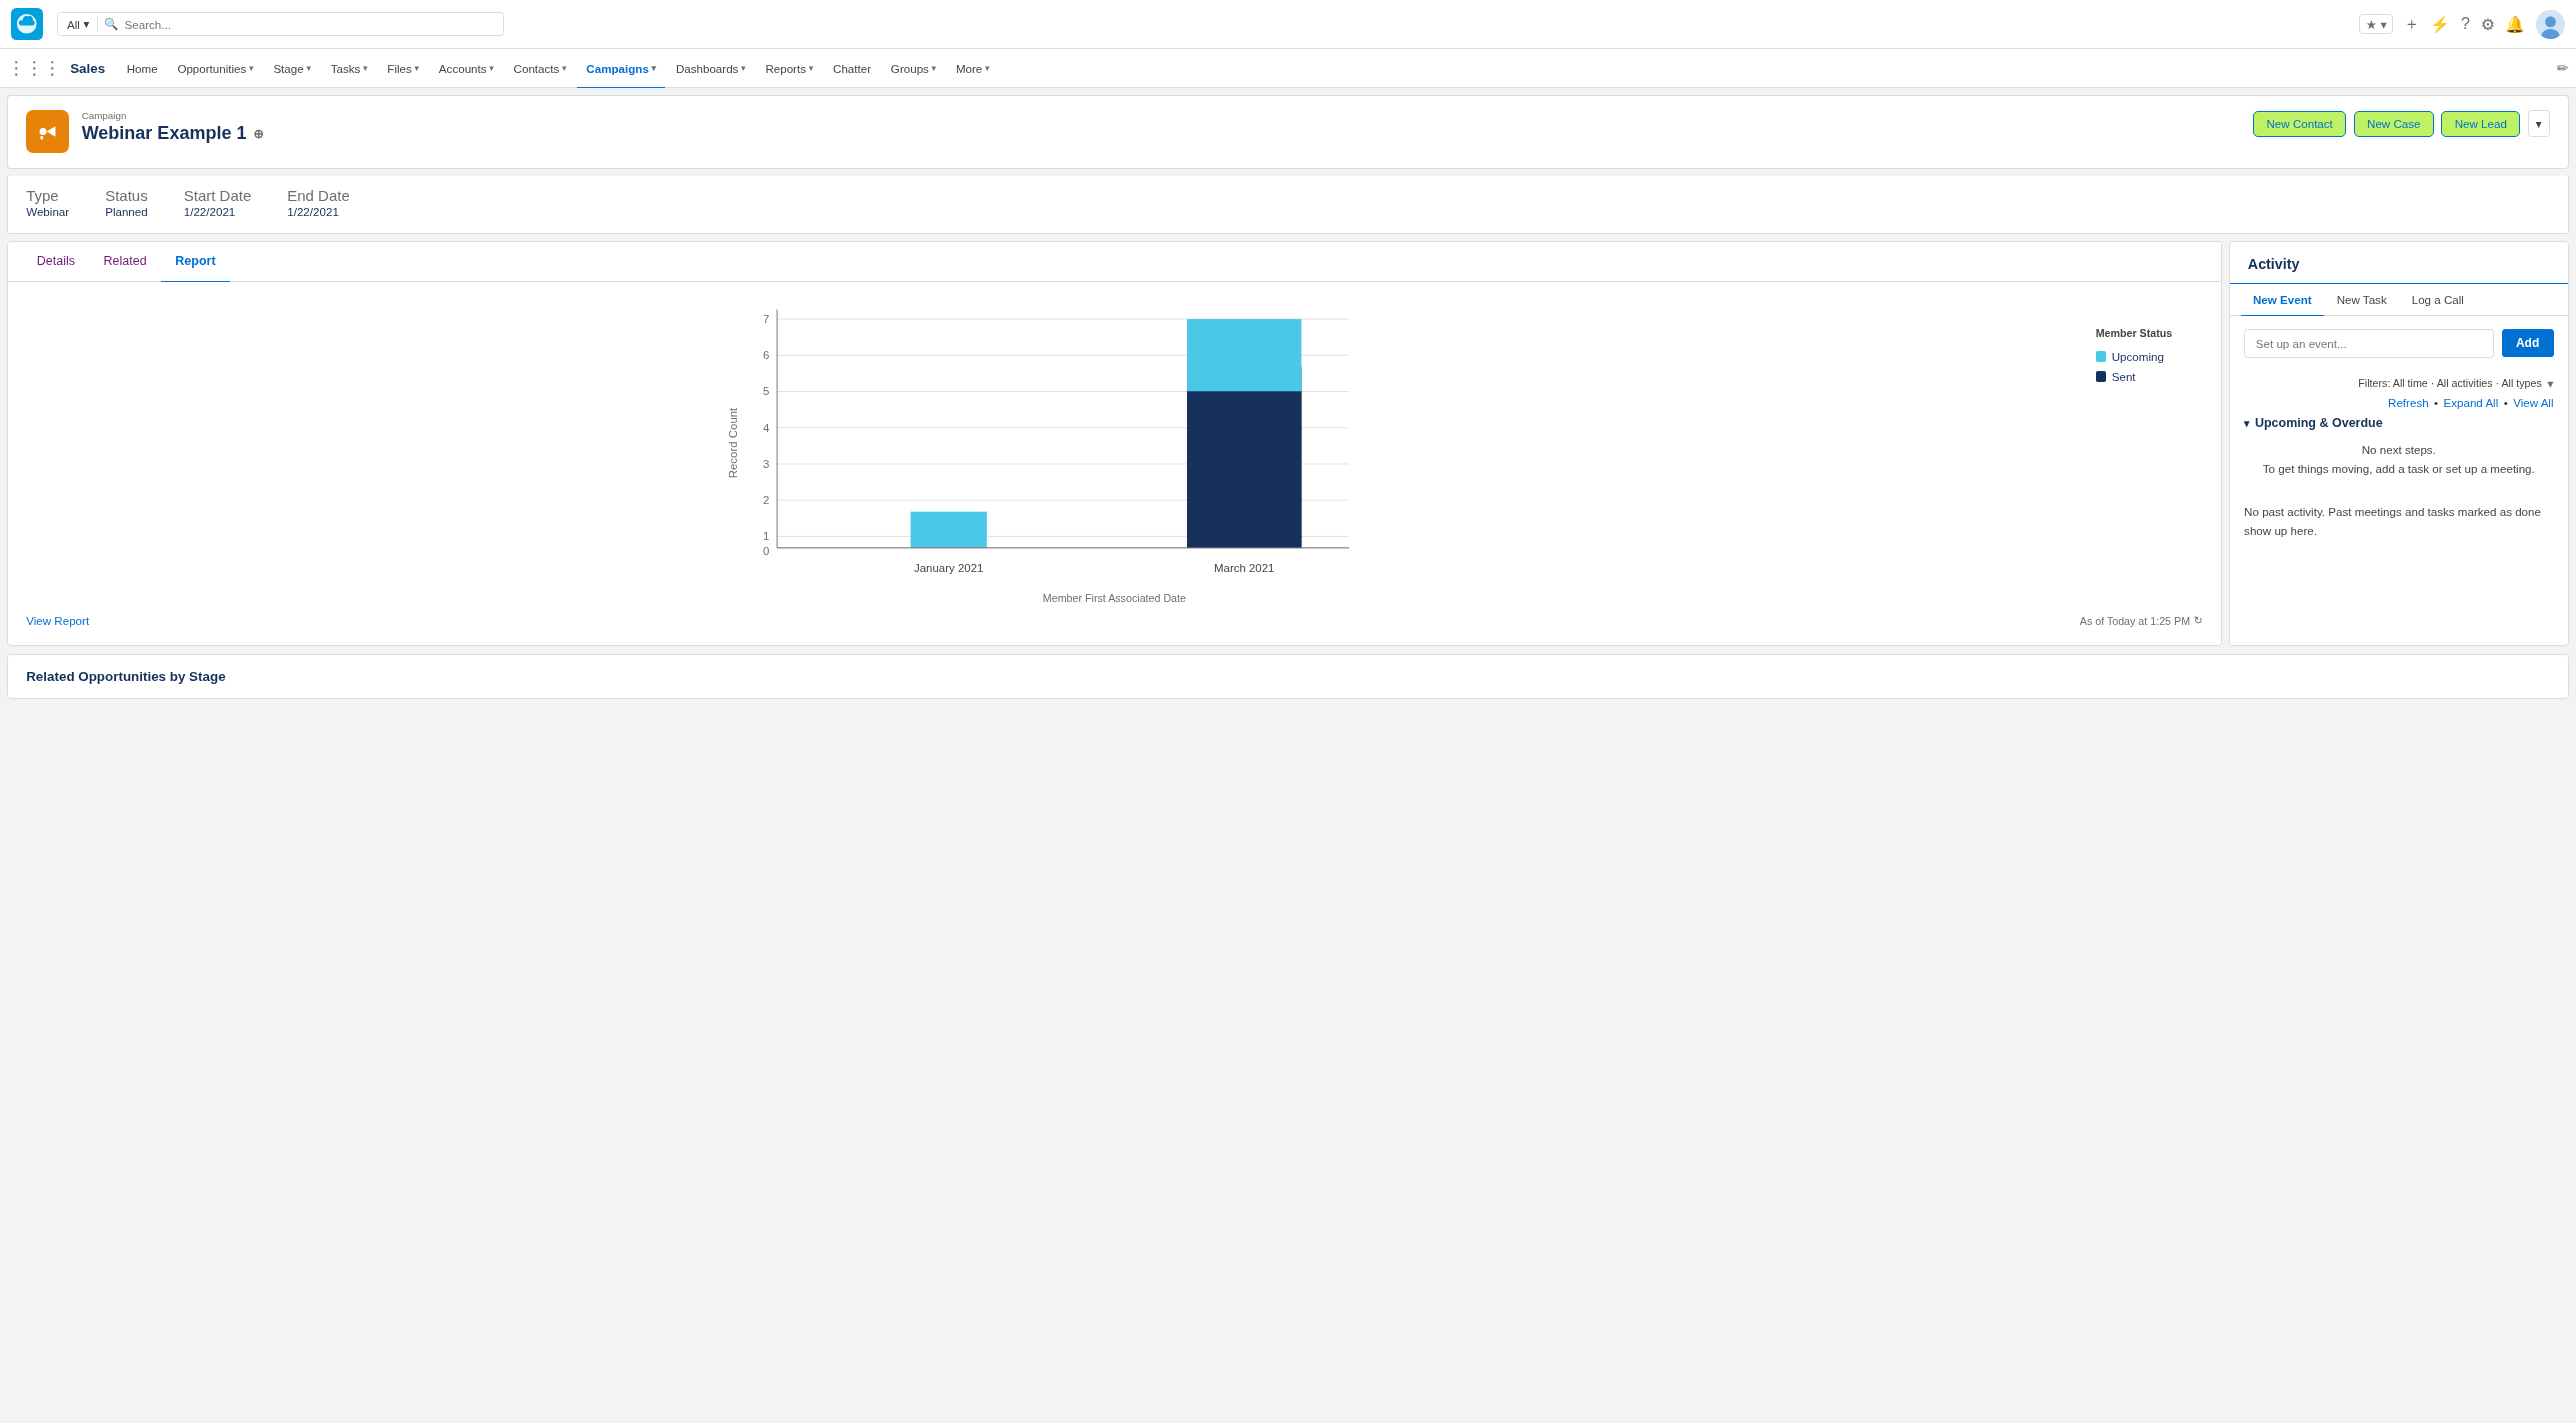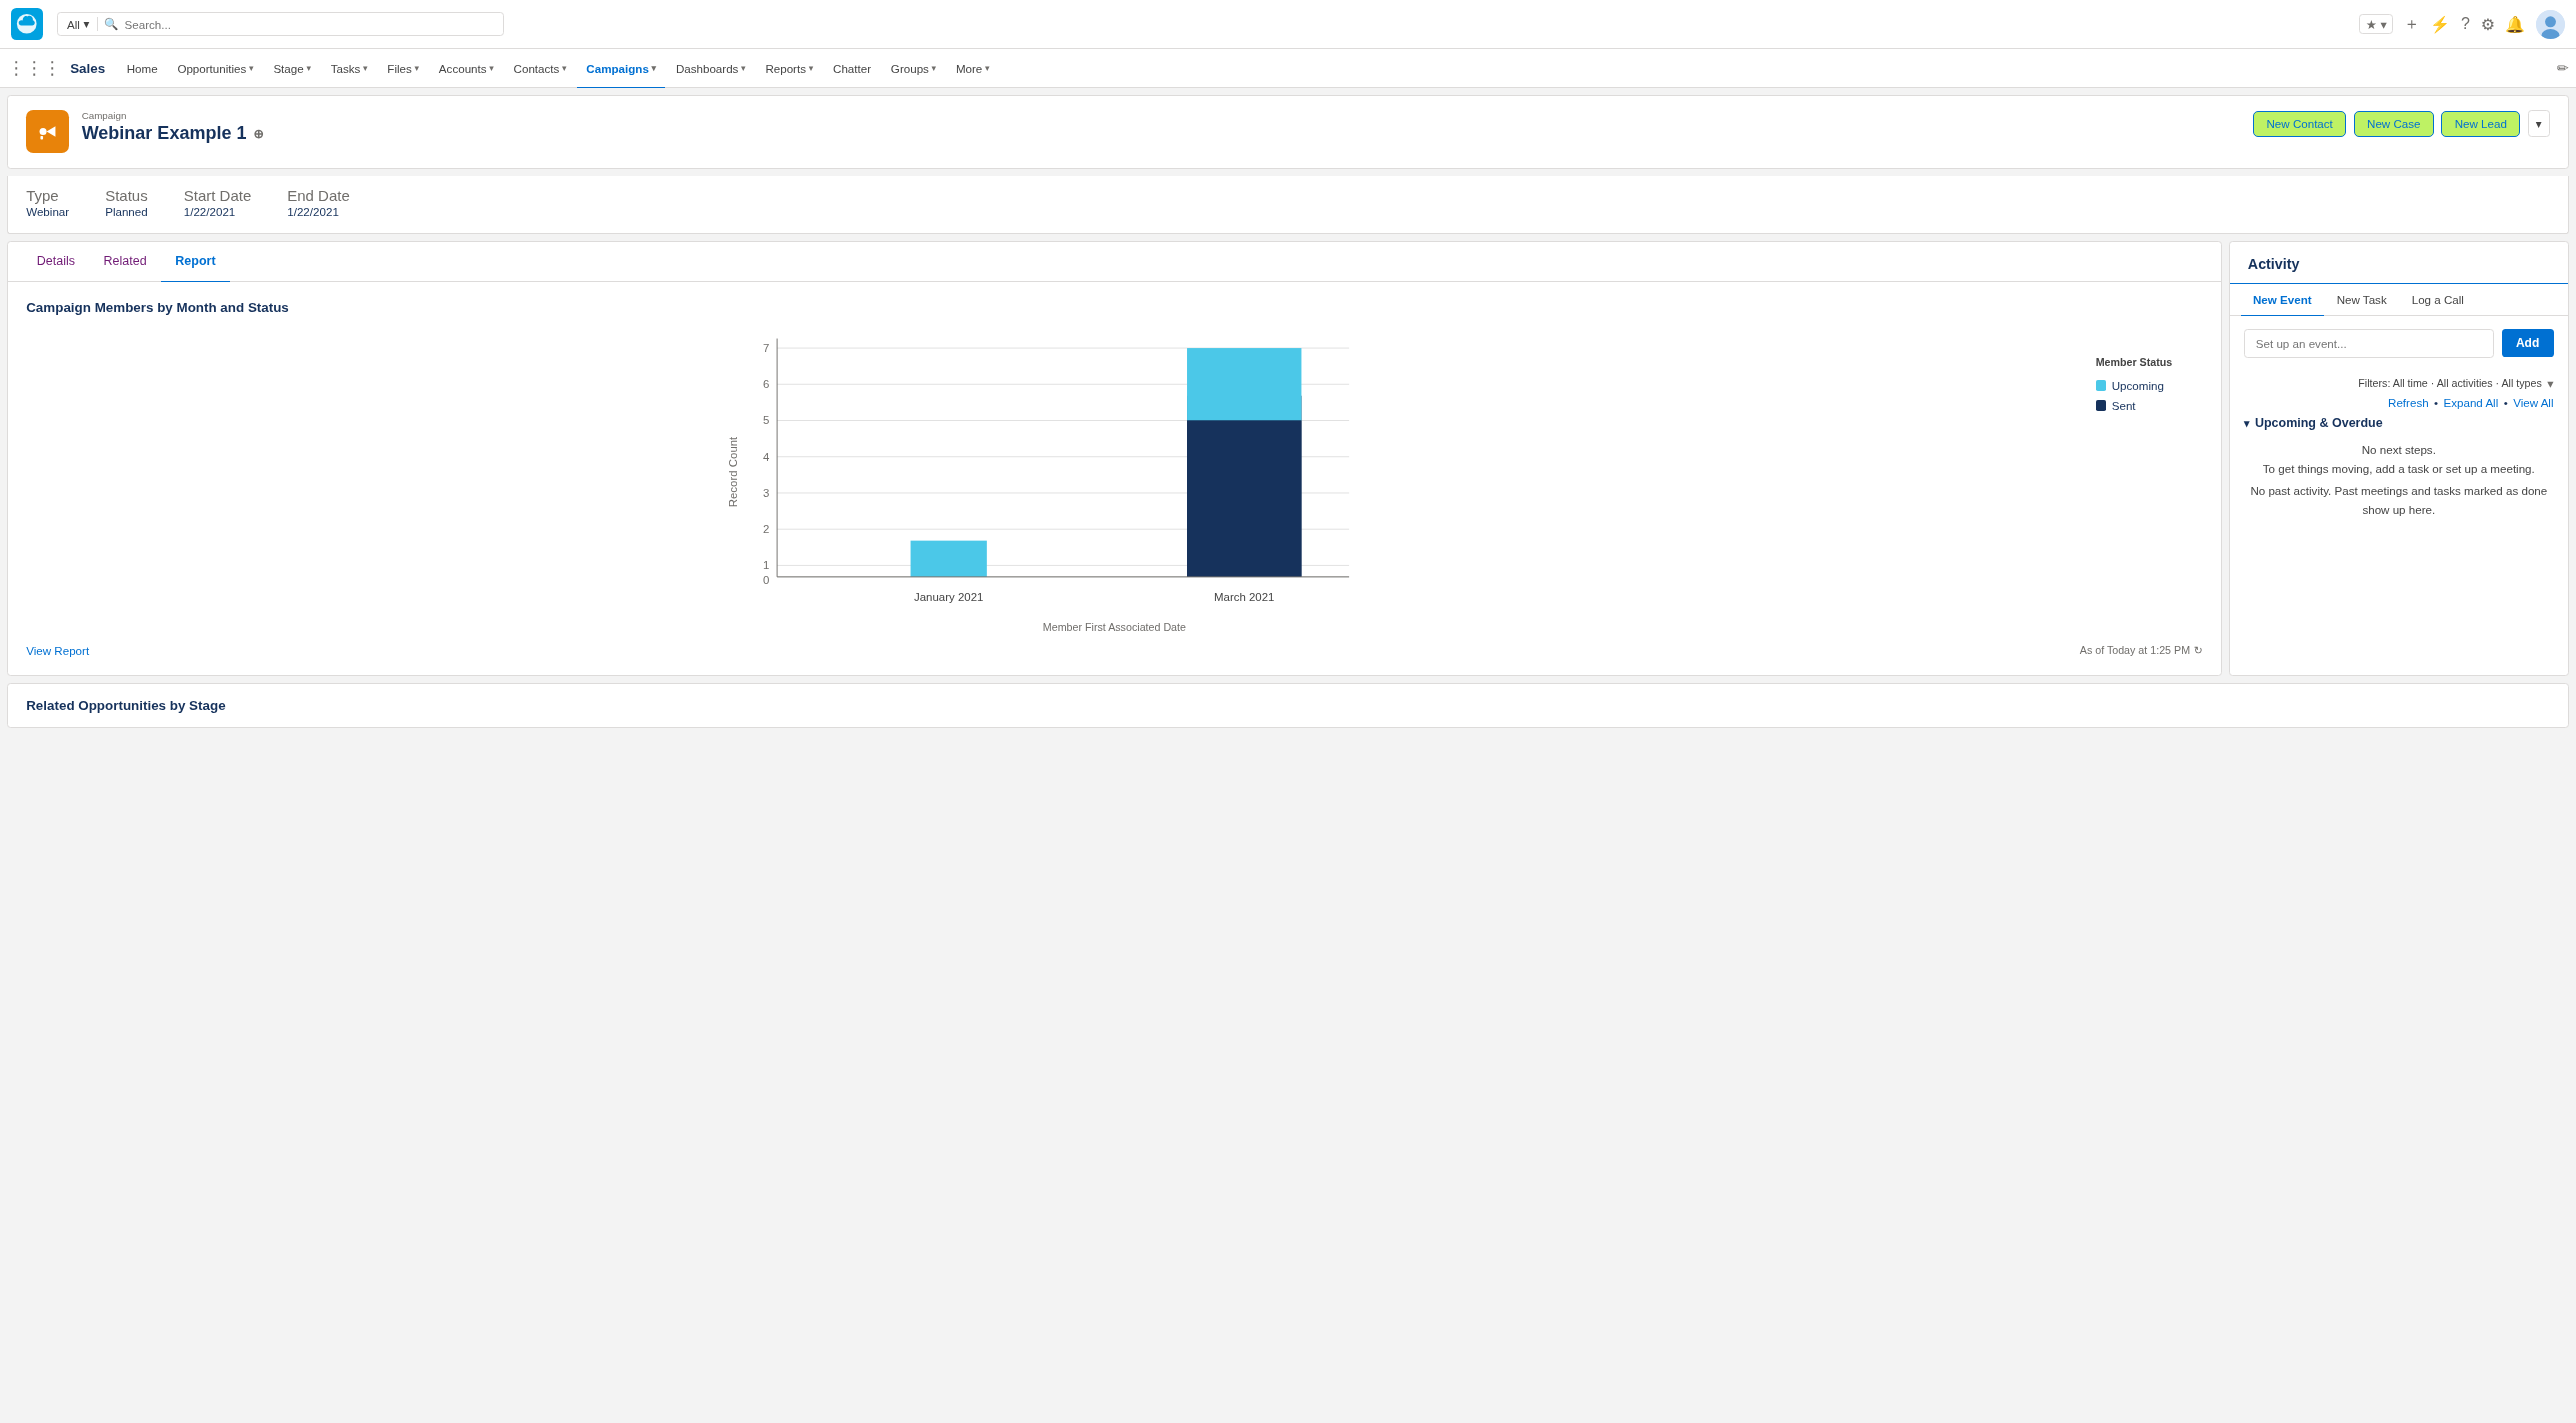--- a/index.html
+++ b/index.html
@@ -149,21 +149,21 @@
       display: flex; justify-content: flex-end; gap: 5.4px; padding: 0 14.3px 7.2px 14.3px; font-size: 11.6px;
     }
     .links-row a { color: #0070d2; cursor: pointer; text-decoration: none; }
     .upcoming-section { padding: 0 14.3px 14.3px 14.3px; }
     .upcoming-header {
       display: flex; align-items: center; gap: 5.4px; font-size: 12.5px; font-weight: 700;
       color: #16325c; margin-bottom: 10.7px; cursor: pointer;
     }
     .upcoming-header .chevron-icon { font-size: 10.7px; }
     .no-steps { text-align: center; color: #444; font-size: 11.6px; line-height: 1.6; }
-    .past-activity { text-align: center; color: #444; font-size: 11.6px; margin-top: 4px; line-height: 1.6; }
+    .past-activity { color: #444; font-size: 11.6px; margin-top: 25px; line-height: 1.6; }
 
     
     .bottom-section {
       background: #fff; border: 0.9px solid #dddbda; border-radius: 3.6px;
       margin: 0 7.2px 7.2px 7.2px; padding: 14.3px 18px;
     }
     .bottom-title { font-size: 13.4px; font-weight: 700; color: #16325c; }
   </style>
 </head>
 <body>
@@ -311,21 +311,20 @@
       </div>
       <div class="tab">
         <span>Related</span>
       </div>
       <div class="tab active">
         <span>Report</span>
       </div>
     </div>
 
     <div class="chart-section">
-      <div class="chart-title">Campaign Members by Month and Status</div>
 
       <div class="chart-container">
         <div class="chart-area">
           
           <svg width="100%" height="286" viewBox="0 0 700 300" style="font-size:13px">
 
             <line x1="60" y1="20" x2="660" y2="20" stroke="#e0e0e0" stroke-width="1"></line>
             <line x1="60" y1="58" x2="660" y2="58" stroke="#e0e0e0" stroke-width="1"></line>
             <line x1="60" y1="96" x2="660" y2="96" stroke="#e0e0e0" stroke-width="1"></line>
             <line x1="60" y1="134" x2="660" y2="134" stroke="#e0e0e0" stroke-width="1"></line>

